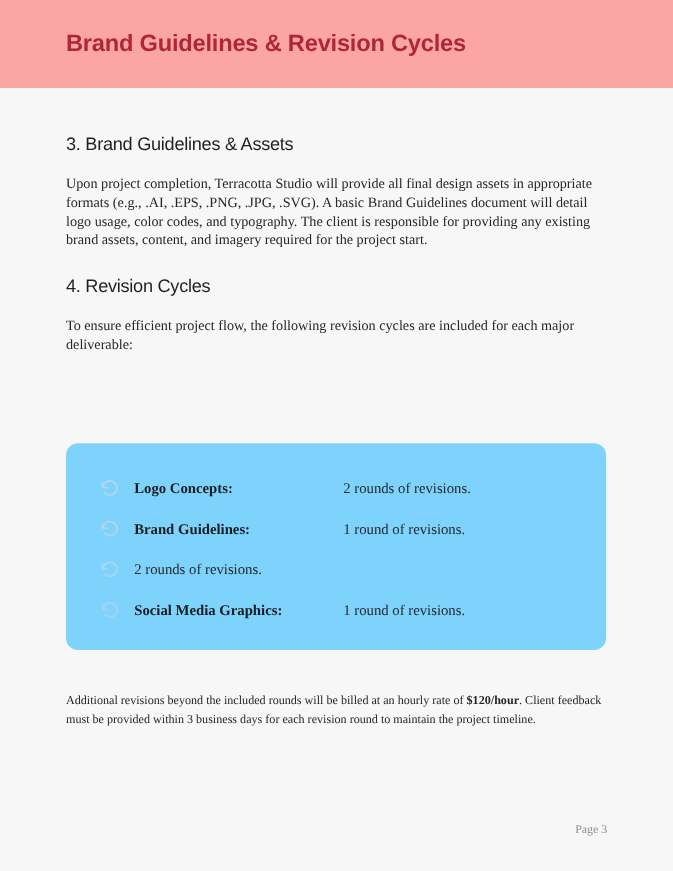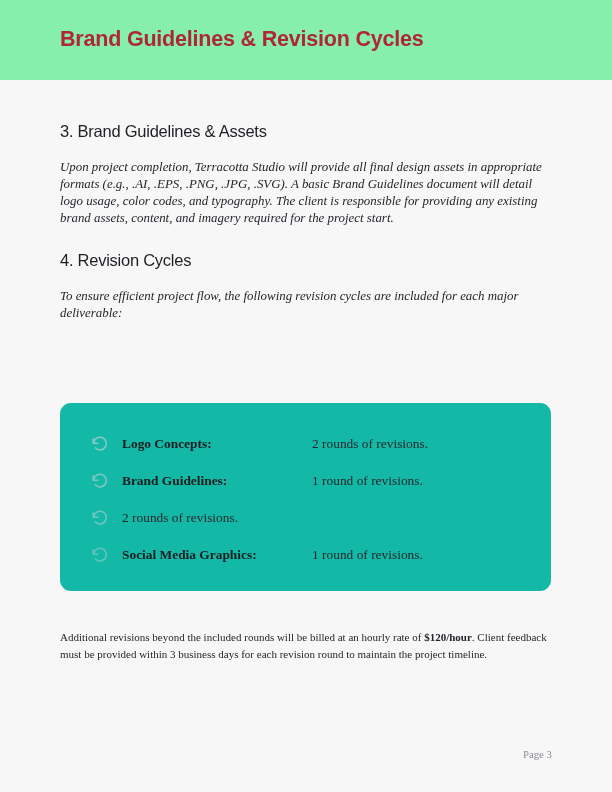--- a/index.html
+++ b/index.html
@@ -12,21 +12,21 @@
     background: #f7f7f8;
     font-family: "Liberation Serif", serif;
     -webkit-font-smoothing: antialiased;
     overflow: hidden;
     position: relative;
   }
 
   
   .header-band {
     height: 80px;
-    background: #86efac;
+    background: #fca5a5;
     display: flex;
     align-items: center;
     padding: 0 0 0 60px;
     box-sizing: border-box;
   }
   .doc-title {
     font-family: "Liberation Sans", sans-serif;
     font-weight: bold;
     font-size: 21.5px;
     color: #af2638;
@@ -53,32 +53,31 @@
 
   .body-para {
     font-family: "Liberation Serif", serif;
     font-size: 12.9px;
     line-height: 16.9px;
     color: #24262b;
     margin: 0;
     padding-top: 18px;
     max-width: 490px;
     text-align: left;
-    font-style: italic;
   }
   .body-para.narrow { max-width: 485px; }
 
   
   .revision-card {
     position: absolute;
     left: 60px;
     top: 403px;
     width: 491px;
     height: 188px;
-    background: #14b8a6;
+    background: #7dd3fc;
     border-radius: 11px;
     box-sizing: border-box;
     padding: 22px 0 0 0;
   }
   .revision-row {
     display: flex;
     align-items: center;
     height: 37px;
     padding-left: 31px;
     box-sizing: border-box;

